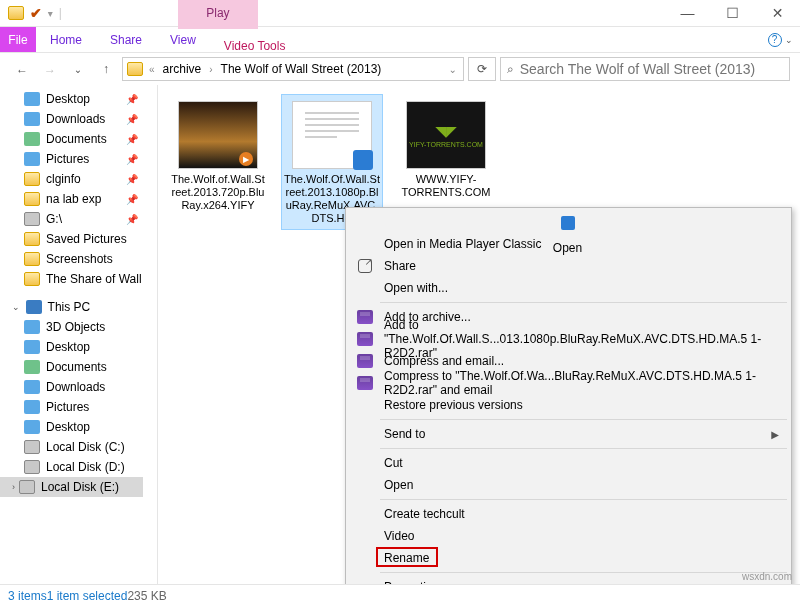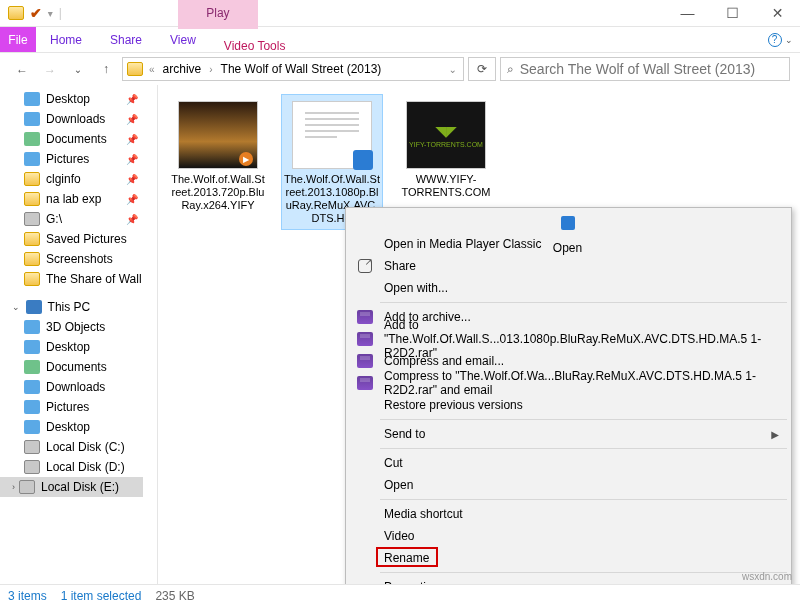--- a/index.html
+++ b/index.html
@@ -59,21 +59,21 @@
 .thumb.torrent { background: #141414; color: #7fae1b; display: flex; flex-direction: column; align-items: center; justify-content: center; font-size: 7px; gap: 2px; }
 .thumb.torrent .tlogo { font-size: 14px; color: #7fae1b; }
 .fitem .cap { line-height: 13px; padding: 0 2px 4px; word-break: break-word; }
 .context { position: absolute; left: 345px; top: 207px; width: 447px; background: #f2f2f2; border: 1px solid #bcbcbc; box-shadow: 2px 2px 6px rgba(0,0,0,0.25); padding: 3px 2px; }
 .ctxitem { display: flex; align-items: center; gap: 10px; padding: 4px 10px 4px 8px; height: 22px; font-size: 12px; color: #000; }
 .ctxitem.bold { font-weight: normal; flex-direction: column; }
 .ctxitem .cico { width: 18px; height: 16px; flex-shrink: 0; display: flex; align-items: center; justify-content: center; font-size: 12px; }
 .ctxitem .arrow { margin-left: auto; color: #555; font-size: 10px; }
 .ctxsep { height: 1px; background: #d7d7d7; margin: 3px 2px 3px 32px; }
 .rename-hl { position: absolute; border: 2px solid #d40000; }
-.statusbar { position: absolute; bottom: 0; left: 0; right: 0; height: 22px; border-top: 1px solid #e5e5e5; display: flex; align-items: center; padding: 0 8px; gap: 14px; color: #1979ca; font-size: 12px; background: #fff; }
+.statusbar { position: absolute; bottom: 0; left: 0; right: 0; height: 22px; border-top: 1px solid #e5e5e5; display: flex; align-items: center; padding: 0 8px; color: #1979ca; font-size: 12px; background: #fff; }
 .statusbar .dim { color: #666; }
 .watermark { position: absolute; right: 8px; bottom: 24px; font-size: 10px; color: #999; }
 .vs-ico { width:14px; height:14px; background:#2b7cd3; border-radius:2px; display:inline-block; }
 .rar-ico { width:16px; height:14px; background: linear-gradient(#6a3fa0,#8650c7); border-radius:2px; display:inline-block; position:relative; }
 .rar-ico::after{content:""; position:absolute; top:2px; left:3px; width:10px; height:4px; background:#fff3;}
 .share-ico { width:14px; height:14px; border:1.5px solid #555; border-radius:3px; position:relative; }
 .share-ico::after{content:"↗"; position:absolute; top:-4px; right:-2px; font-size:10px; color:#555;}
 </style>
 </head>
 <body>
@@ -302,21 +302,21 @@
       <span class="cico"></span>
       <span>Cut</span>
     </div>
   <div class="ctxitem">
       <span class="cico"></span>
       <span>Open</span>
     </div>
   <div class="ctxsep"></div>
   <div class="ctxitem">
       <span class="cico"></span>
-      <span>Media shortcut</span>
+      <span>Create techcult</span>
     </div>
   <div class="ctxitem">
       <span class="cico"></span>
       <span>Video</span>
     </div>
   <div class="ctxitem" style="position:relative;">
       <span class="cico"></span>
       <span>Rename</span>
     <span class="rename-hl" style="left:28px; top:0px; width:62px; height:20px;"></span>
   </div>

